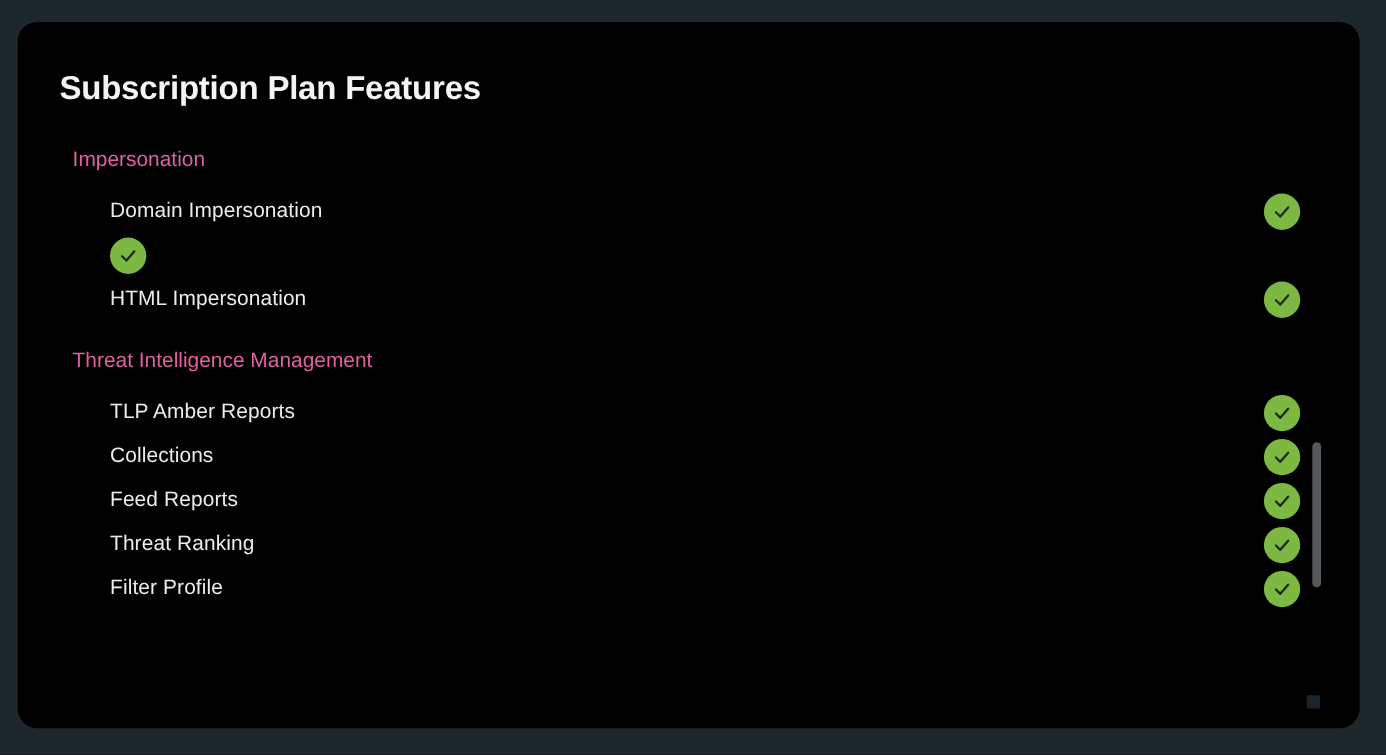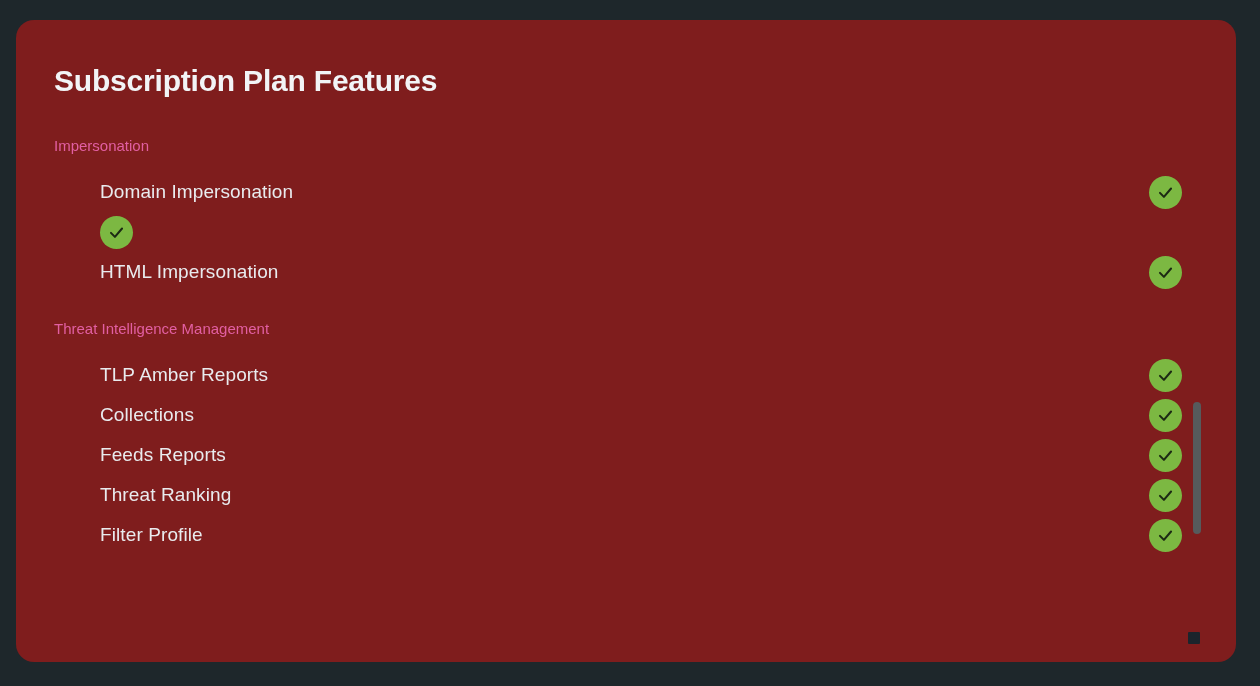--- a/index.html
+++ b/index.html
@@ -23,21 +23,21 @@
     background: #1e272b;
   }
 
   
   .card {
     position: absolute;
     left: 16px;
     top: 20px;
     width: 1220px;
     height: 642px;
-    background: #7f1d1d;
+    background: #000000;
     border-radius: 18px;
     overflow: hidden;
   }
 
   .card-inner {
     position: absolute;
     left: 0; top: 0;
     width: 1220px;
     height: 642px;
   }
@@ -65,28 +65,29 @@
   }
 
   .scroll-content {
     position: relative;
     width: 1220px;
     padding-top: 10px;
   }
 
   
   .section-heading {
-    font-size: 15px;
+    font-size: 19px;
     font-weight: 400;
     color: #e25fa2;
     letter-spacing: 0px;
     padding-left: 38px;
     height: 32px;
     line-height: 32px;
     white-space: nowrap;
+    margin-left: 12px;
   }
 
   .section-heading.second {
     margin-top: 21px;
   }
 
   .feature-list {
     list-style: none;
     margin-top: 10px;
   }
@@ -215,21 +216,21 @@
               </li>
               <li class="feature-row">
                 <span class="feature-label">Collections</span>
                 <span class="check-badge" style="background: rgb(124, 184, 66);">
                   <svg viewBox="0 0 24 24">
                     <path d="M5 12.5 L10 17.5 L19 7" stroke="#1c2a14"></path>
                   </svg>
                 </span>
               </li>
               <li class="feature-row">
-                <span class="feature-label">Feeds Reports</span>
+                <span class="feature-label">Feed Reports</span>
                 <span class="check-badge" style="background: rgb(124, 184, 66);">
                   <svg viewBox="0 0 24 24">
                     <path d="M5 12.5 L10 17.5 L19 7" stroke="#1c2a14"></path>
                   </svg>
                 </span>
               </li>
               <li class="feature-row">
                 <span class="feature-label">Threat Ranking</span>
                 <span class="check-badge" style="background: rgb(124, 184, 66);">
                   <svg viewBox="0 0 24 24">

